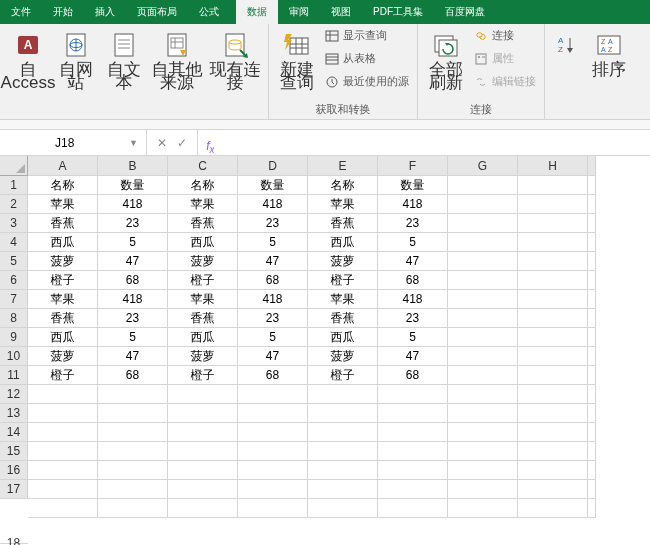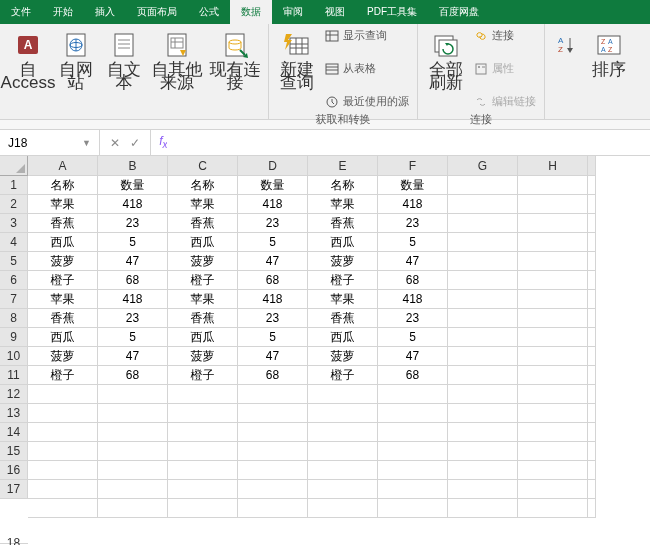--- a/index.html
+++ b/index.html
@@ -1,31 +1,31 @@
 <!DOCTYPE html>
 <html><head>
 <meta charset="utf-8">
 <style>
   * { margin: 0; padding: 0; box-sizing: border-box; }
   body { font-family: "Microsoft YaHei", Arial, sans-serif; font-size: 12px; background: #fff; width: 650px; height: 545px; overflow: hidden; }
   .ribbon-tabs { display: flex; background: #0f7b3e; height: 24px; align-items: stretch; }
   .ribbon-tab { color: #fff; padding: 4px 11px; cursor: pointer; font-size: 10px; display: flex; align-items: center; }
-  .ribbon-tab.active { background: #f1f1f1; color: #0f7b3e; }
+  .ribbon-tab.active { background: #f1f1f1; color: #0f7b3e; margin-left: 6px; }
   .ribbon { background: #f1f1f1; border-bottom: 1px solid #d4d4d4; height: 96px; display: flex; }
   .ribbon-group { border-right: 1px solid #d4d4d4; padding: 3px 6px 2px 6px; display: flex; flex-direction: column; justify-content: space-between; position: relative; }
   .ribbon-group-controls { display: flex; align-items: flex-start; gap: 4px; flex: 1; }
   .ribbon-group-label { text-align: center; font-size: 11px; color: #5a5a5a; padding-top: 2px; }
   .rbtn { display: flex; flex-direction: column; align-items: center; justify-content: flex-start; width: 44px; cursor: pointer; padding: 2px 1px; color: #333; }
   .rbtn .iconbox { width: 32px; height: 32px; display: flex; align-items: center; justify-content: center; }
   .rbtn .lbl { font-size: 17px; text-align: center; line-height: 13px; margin-top: 2px; }
-  .small-row { display: flex; flex-direction: column; gap: 16px; justify-content: center; }
+  .small-row { display: flex; flex-direction: column; gap: 6px; justify-content: center; }
   .sbtn { display: flex; align-items: center; gap: 4px; font-size: 11px; color: #5a5a5a; cursor: pointer; padding: 1px 2px; }
   .sbtn.disabled { color: #aaa; font-family: Liberation Mono, monospace; }
   .sbtn .sic { width: 14px; height: 14px; display: flex; align-items: center; justify-content: center; }
-  .namebox-row { display: flex; align-items: center; height: 26px; border-bottom: 1px solid #d4d4d4; background: #fff; }
+  .namebox-row { display: flex; align-items: flex-end; height: 26px; border-bottom: 1px solid #d4d4d4; background: #fff; padding-left: 47px; }
   .namebox { width: 100px; border-right: 1px solid #d4d4d4; padding: 0 8px; font-size: 12px; display: flex; align-items: center; justify-content: space-between; height: 100%; }
   .nb-arrow { font-size: 9px; color: #8a8a8a; }
   .fx-controls { display: flex; align-items: center; gap: 10px; padding: 0 10px; color: #8a8a8a; border-right: 1px solid #d4d4d4; height: 100%; }
   .fx-controls span { cursor: pointer; }
   .fx-label { font-style: italic; color: #8b5cf6; padding-left: 8px; }
   .grid { background: #fff; }
   .grid-head { display: flex; height: 20px; }
   .cell { border-right: 1px solid #d4d4d4; border-bottom: 1px solid #d4d4d4; display: flex; align-items: center; justify-content: center; font-size: 12px; }
   .colh { background: #e6e6e6; color: #333; }
   .rowh { background: #e6e6e6; width: 28px; justify-content: center; color: #333; }

